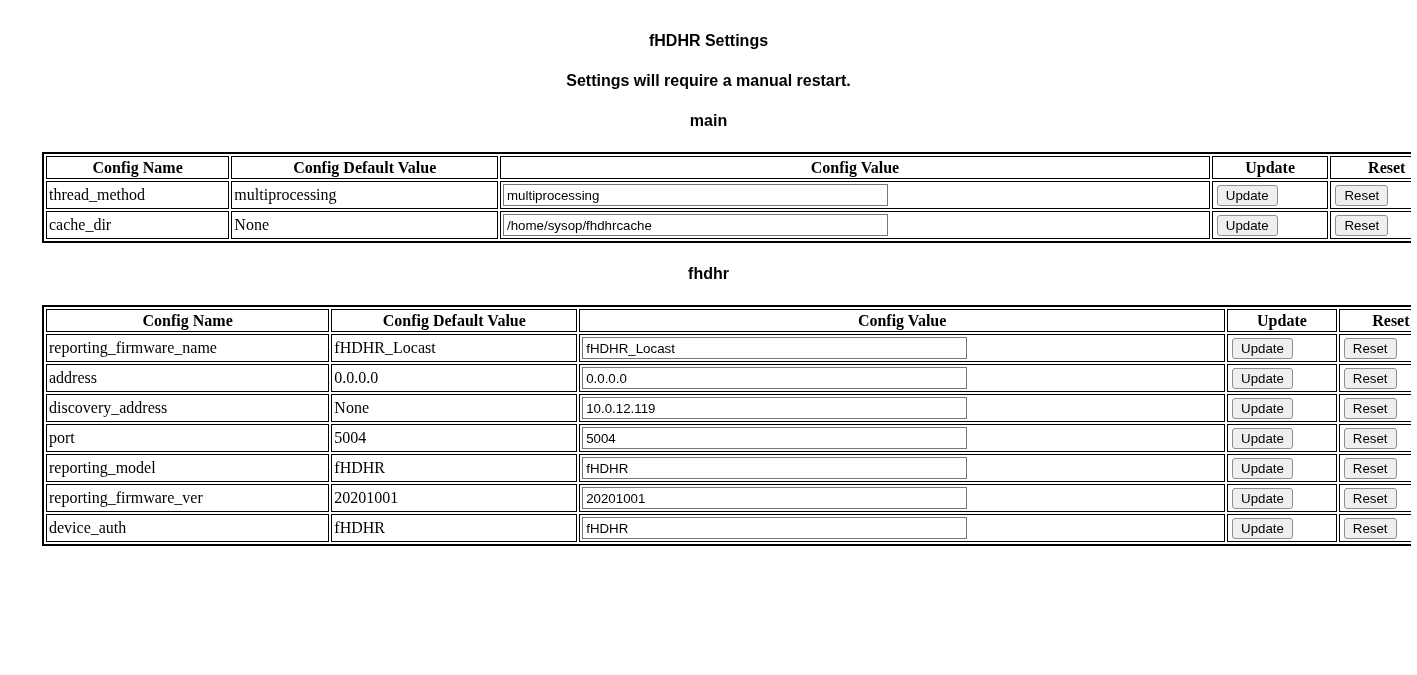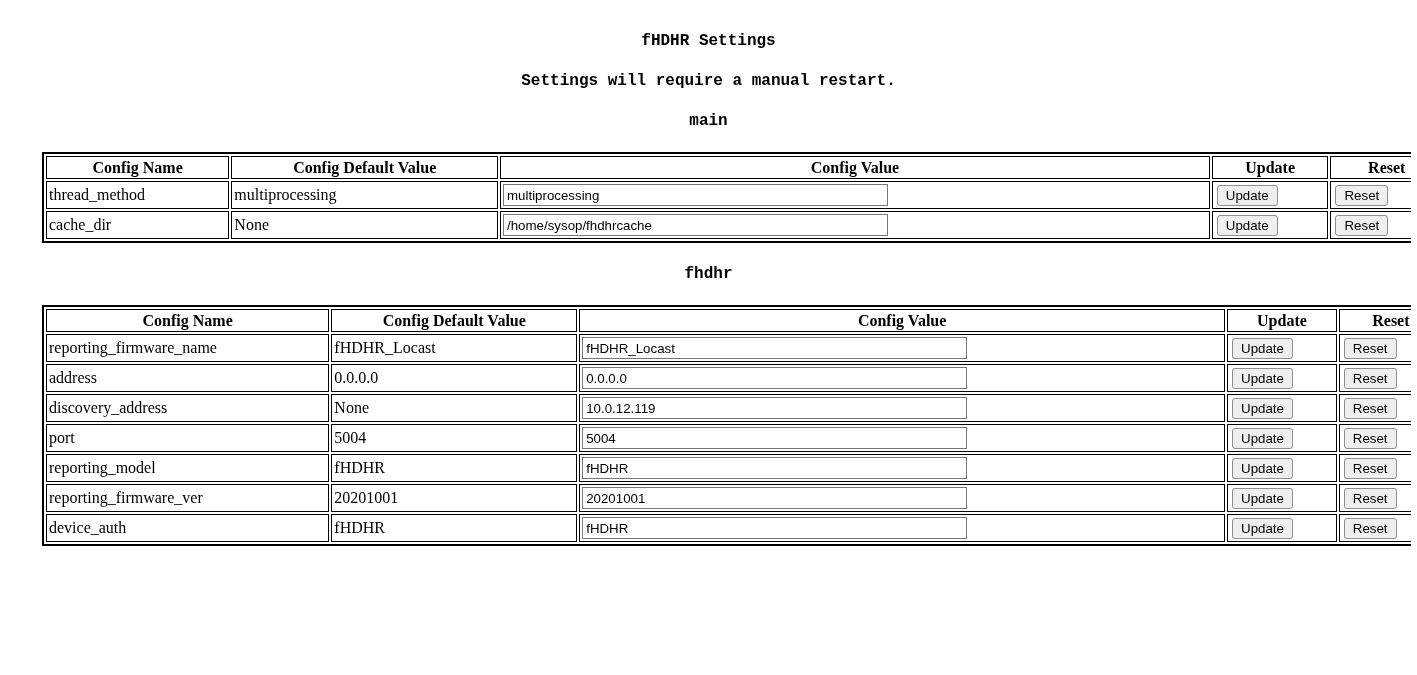--- a/index.html
+++ b/index.html
@@ -4,21 +4,21 @@
 <style>
   html, body {
     background: #ffffff;
     margin: 3px;
     padding: 0;
     font-family: "Liberation Serif", serif;
     color: #000;
   }
   .heading {
     text-align: center;
-    font-family: Liberation Mono, monospace;
+    font-family: Liberation Sans, sans-serif;
     font-size: 16px;
     font-weight: bold;
     margin: 22px 0;
   }
   .heading.first { margin-top: 26px; }
   table.cfg {
     width: 100%;
     table-layout: fixed;
     border: 2px solid #000;
     border-spacing: 2px;

